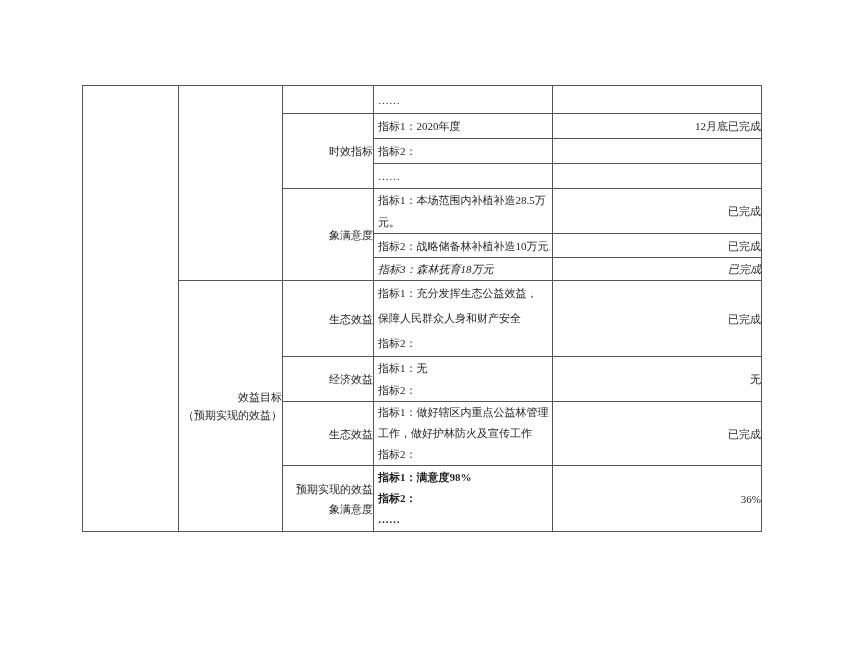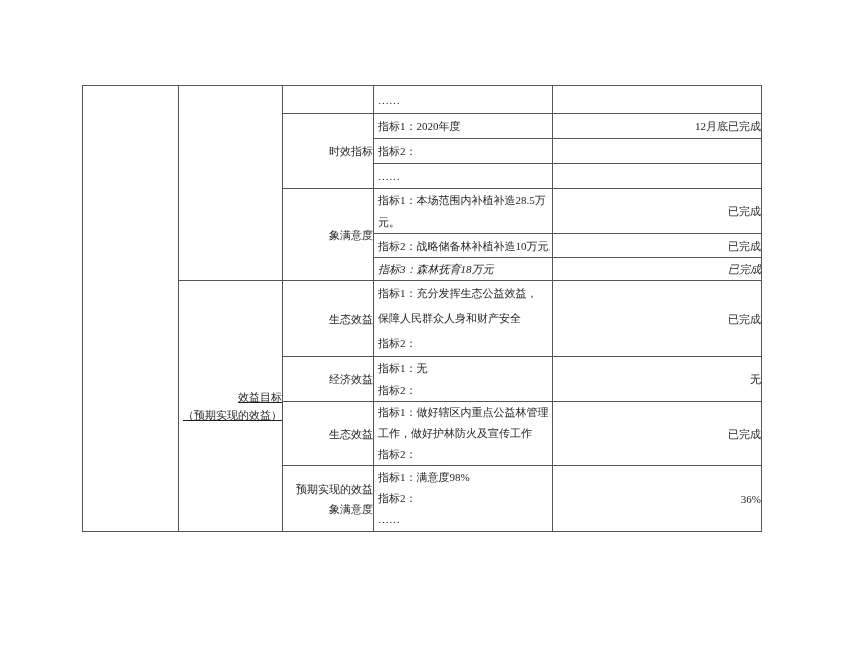--- a/index.html
+++ b/index.html
@@ -28,22 +28,22 @@
   tr.rD{height:25px;}
   tr.rE{height:44px;}
   tr.rF{height:24px;}
   tr.rG{height:23px;font-style:italic;}
   tr.rH{height:74px;}
   tr.rI{height:45px;}
   tr.rJ{height:64px;}
   tr.rK{height:66px;}
   tr.rH td.ind{line-height:25px;}
   tr.rJ td.ind{line-height:21px;font-family:Liberation Serif, serif;}
-  tr.rK td.ind{line-height:21px;}
-  td.hdr{line-height:18px;text-decoration:underline;}
+  tr.rK td.ind{line-height:21px;font-weight:bold;}
+  td.hdr{line-height:18px;}
   td.cat{line-height:20px;}
 </style>
 </head>
 <body>
 
 <div class="tbl-wrap">
 <table>
   <colgroup>
     <col class="c1">
         <col class="c2">

